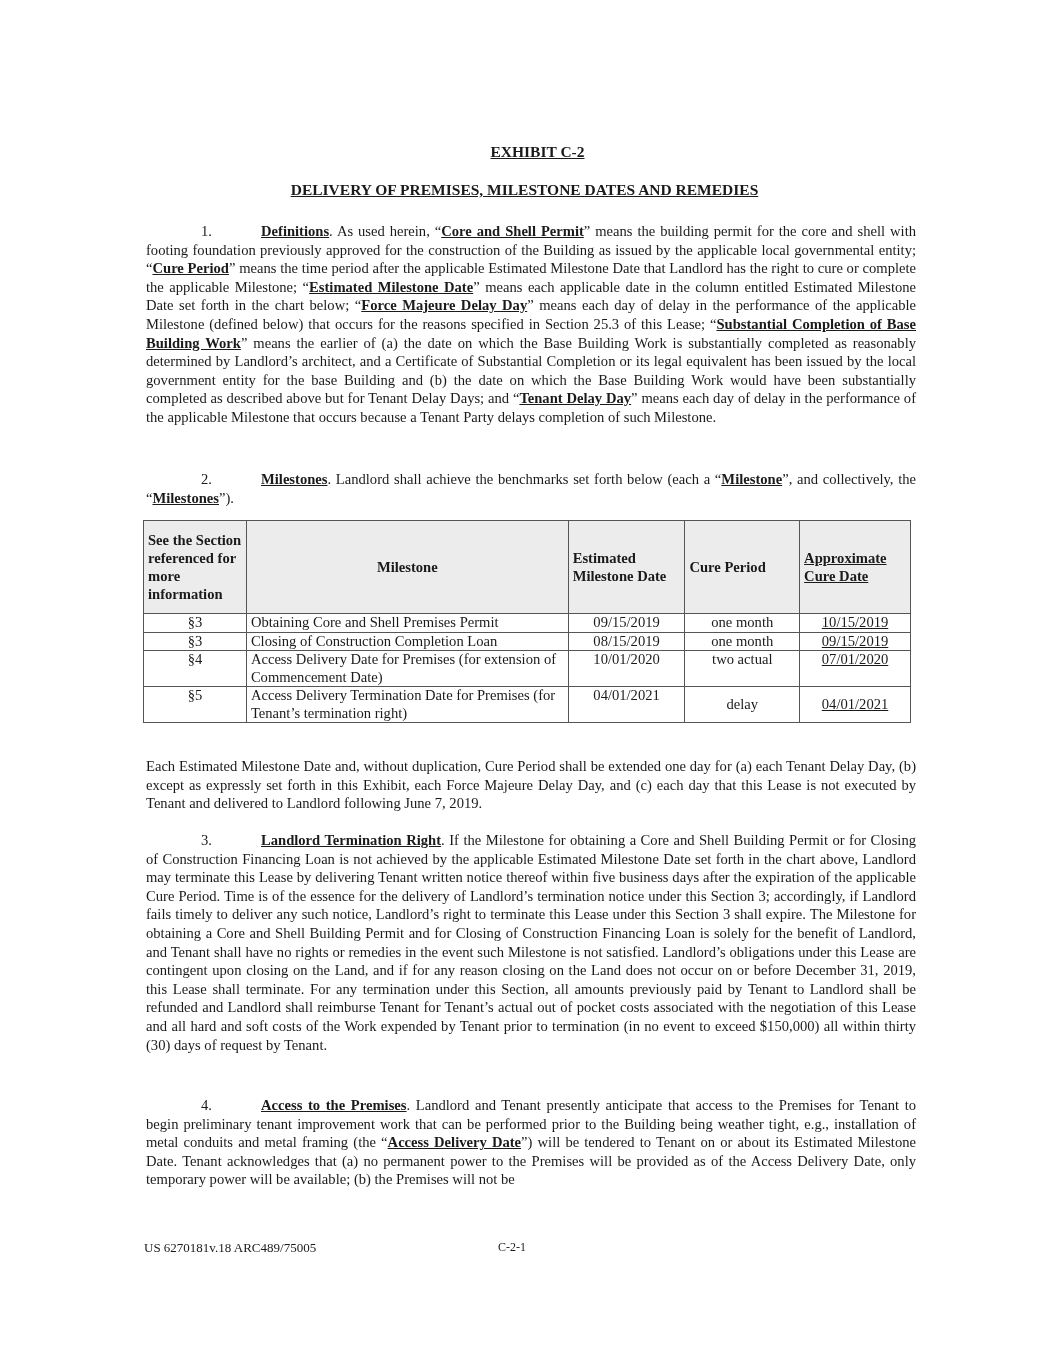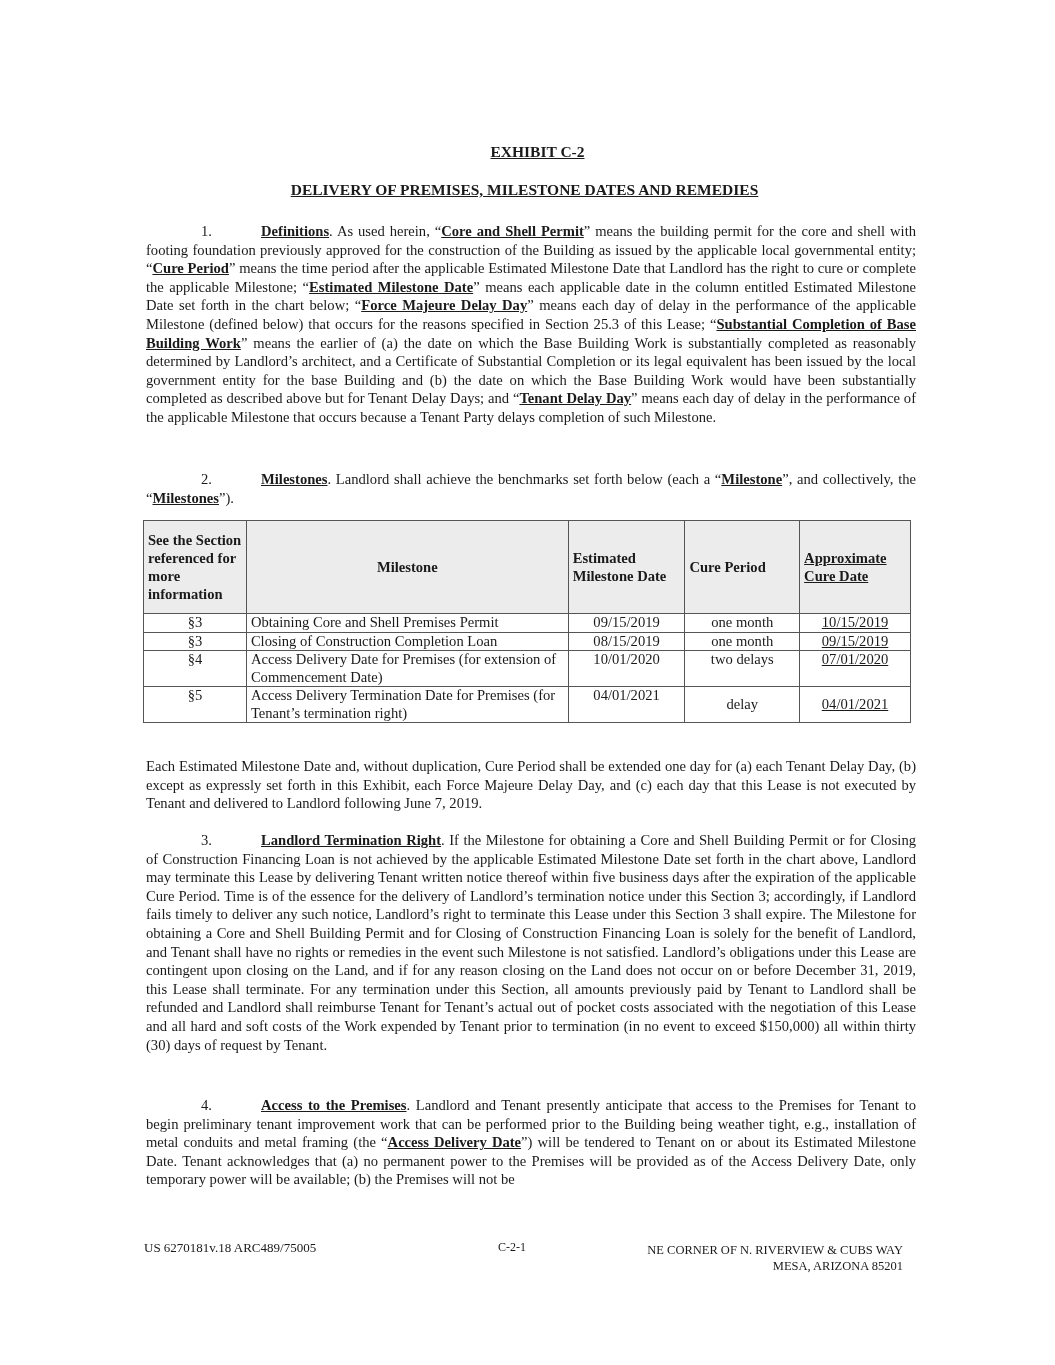--- a/index.html
+++ b/index.html
@@ -89,21 +89,21 @@
       <td class="c-sec">§3</td>
       <td class="c-ms">Closing of Construction Completion Loan</td>
       <td class="c-est">08/15/2019</td>
       <td class="c-cure">one month</td>
       <td class="c-appr">09/15/2019</td>
     </tr>
     <tr>
       <td class="c-sec">§4</td>
       <td class="c-ms">Access Delivery Date for Premises (for extension of Commencement Date)</td>
       <td class="c-est">10/01/2020</td>
-      <td class="c-cure">two delays</td>
+      <td class="c-cure">two actual</td>
       <td class="c-appr">07/01/2020</td>
     </tr>
     <tr>
       <td class="c-sec">§5</td>
       <td class="c-ms">Access Delivery Termination Date for Premises (for Tenant’s termination right)</td>
       <td class="c-est">04/01/2021</td>
       <td class="c-cure" style="vertical-align:middle">delay</td>
       <td class="c-appr" style="vertical-align:middle">04/01/2021</td>
     </tr>
   </tbody>
@@ -114,18 +114,14 @@
   <div class="para p3">
     <span class="num">3.</span><span class="head">Landlord Termination Right</span><span>. If the Milestone for obtaining a Core and Shell Building Permit or for Closing of Construction Financing Loan is not achieved by the applicable Estimated Milestone Date set forth in the chart above, Landlord may terminate this Lease by delivering Tenant written notice thereof within five business days after the expiration of the applicable Cure Period.  Time is of the essence for the delivery of Landlord’s termination notice under this Section 3; accordingly, if Landlord fails timely to deliver any such notice, Landlord’s right to terminate this Lease under this Section 3 shall expire.  The Milestone for obtaining a Core and Shell Building Permit and for Closing of Construction Financing Loan is solely for the benefit of Landlord, and Tenant shall have no rights or remedies in the event such Milestone is not satisfied.  Landlord’s obligations under this Lease are contingent upon closing on the Land, and if for any reason closing on the Land does not occur on or before December 31, 2019, this Lease shall terminate.  For any termination under this Section, all amounts previously paid by Tenant to Landlord shall be refunded and Landlord shall reimburse Tenant for Tenant’s actual out of pocket costs associated with the negotiation of this Lease and all hard and soft costs of the Work expended by Tenant prior to termination (in no event to exceed $150,000) all within thirty (30) days of request by Tenant.</span>
   </div>
 
   <div class="para p4">
     <span class="num">4.</span><span class="head">Access to the Premises</span><span>. Landlord and Tenant presently anticipate that access to the Premises for Tenant to begin preliminary tenant improvement work that can be performed prior to the Building being weather tight, e.g., installation of metal conduits and metal framing (the “</span><b><u>Access Delivery Date</u></b><span>”) will be tendered to Tenant on or about its Estimated Milestone Date. Tenant acknowledges that (a) no permanent power to the Premises will be provided as of the Access Delivery Date, only temporary power will be available; (b) the Premises will not be</span>
   </div>
 
   <div class="footer f-left">US 6270181v.18 ARC489/75005</div>
   <div class="footer f-mid">C-2-1</div>
-  <div class="footer f-right">
-    <div>NE CORNER OF N. RIVERVIEW &amp; CUBS WAY</div>
-    <div>MESA, ARIZONA 85201</div>
-  </div>
 
 </div>
 
 </body></html>

